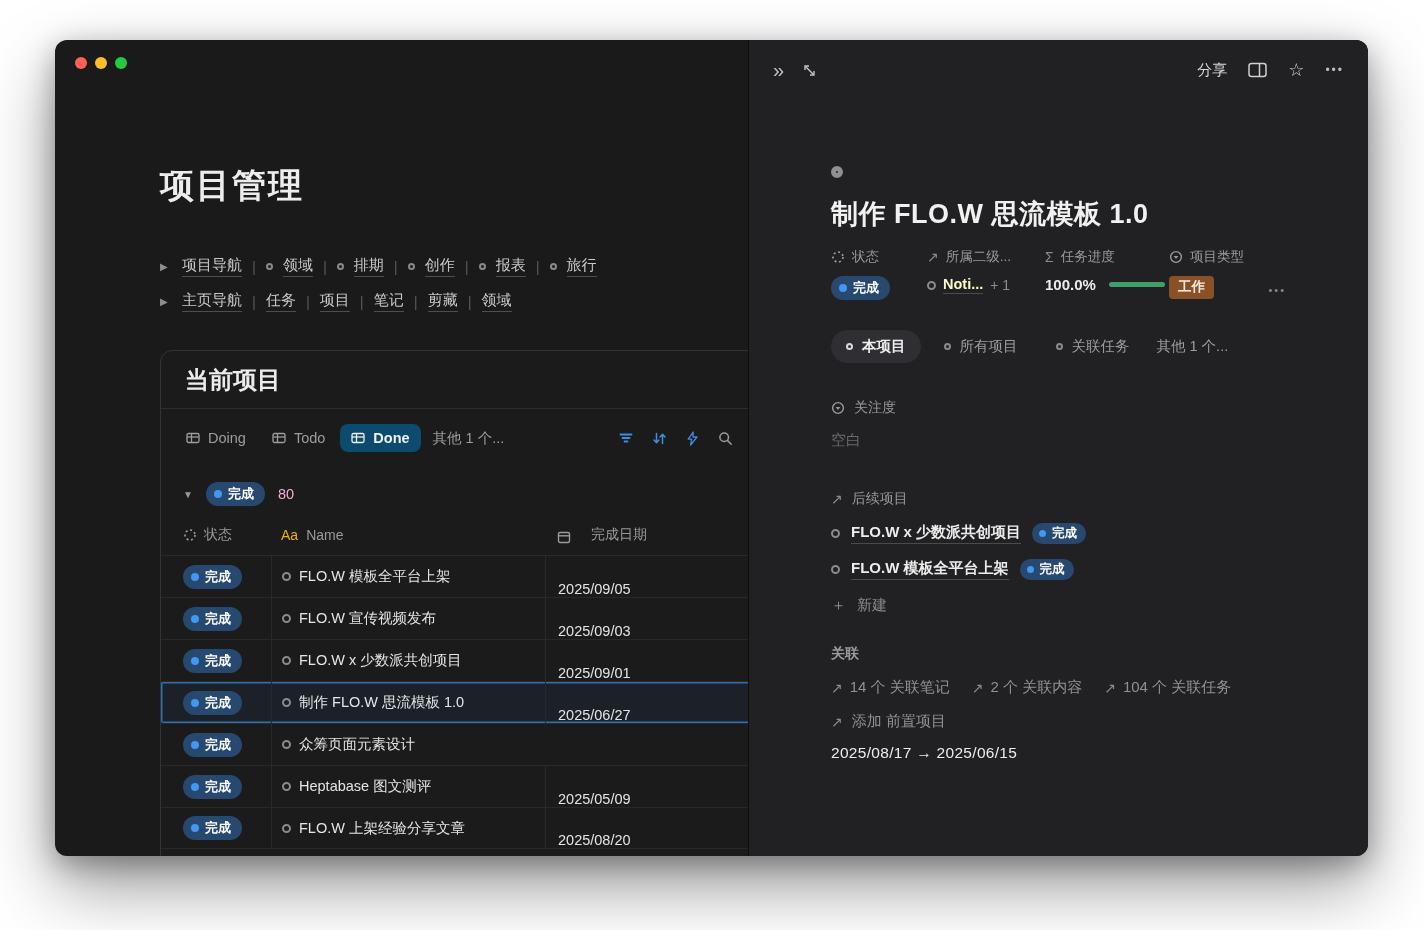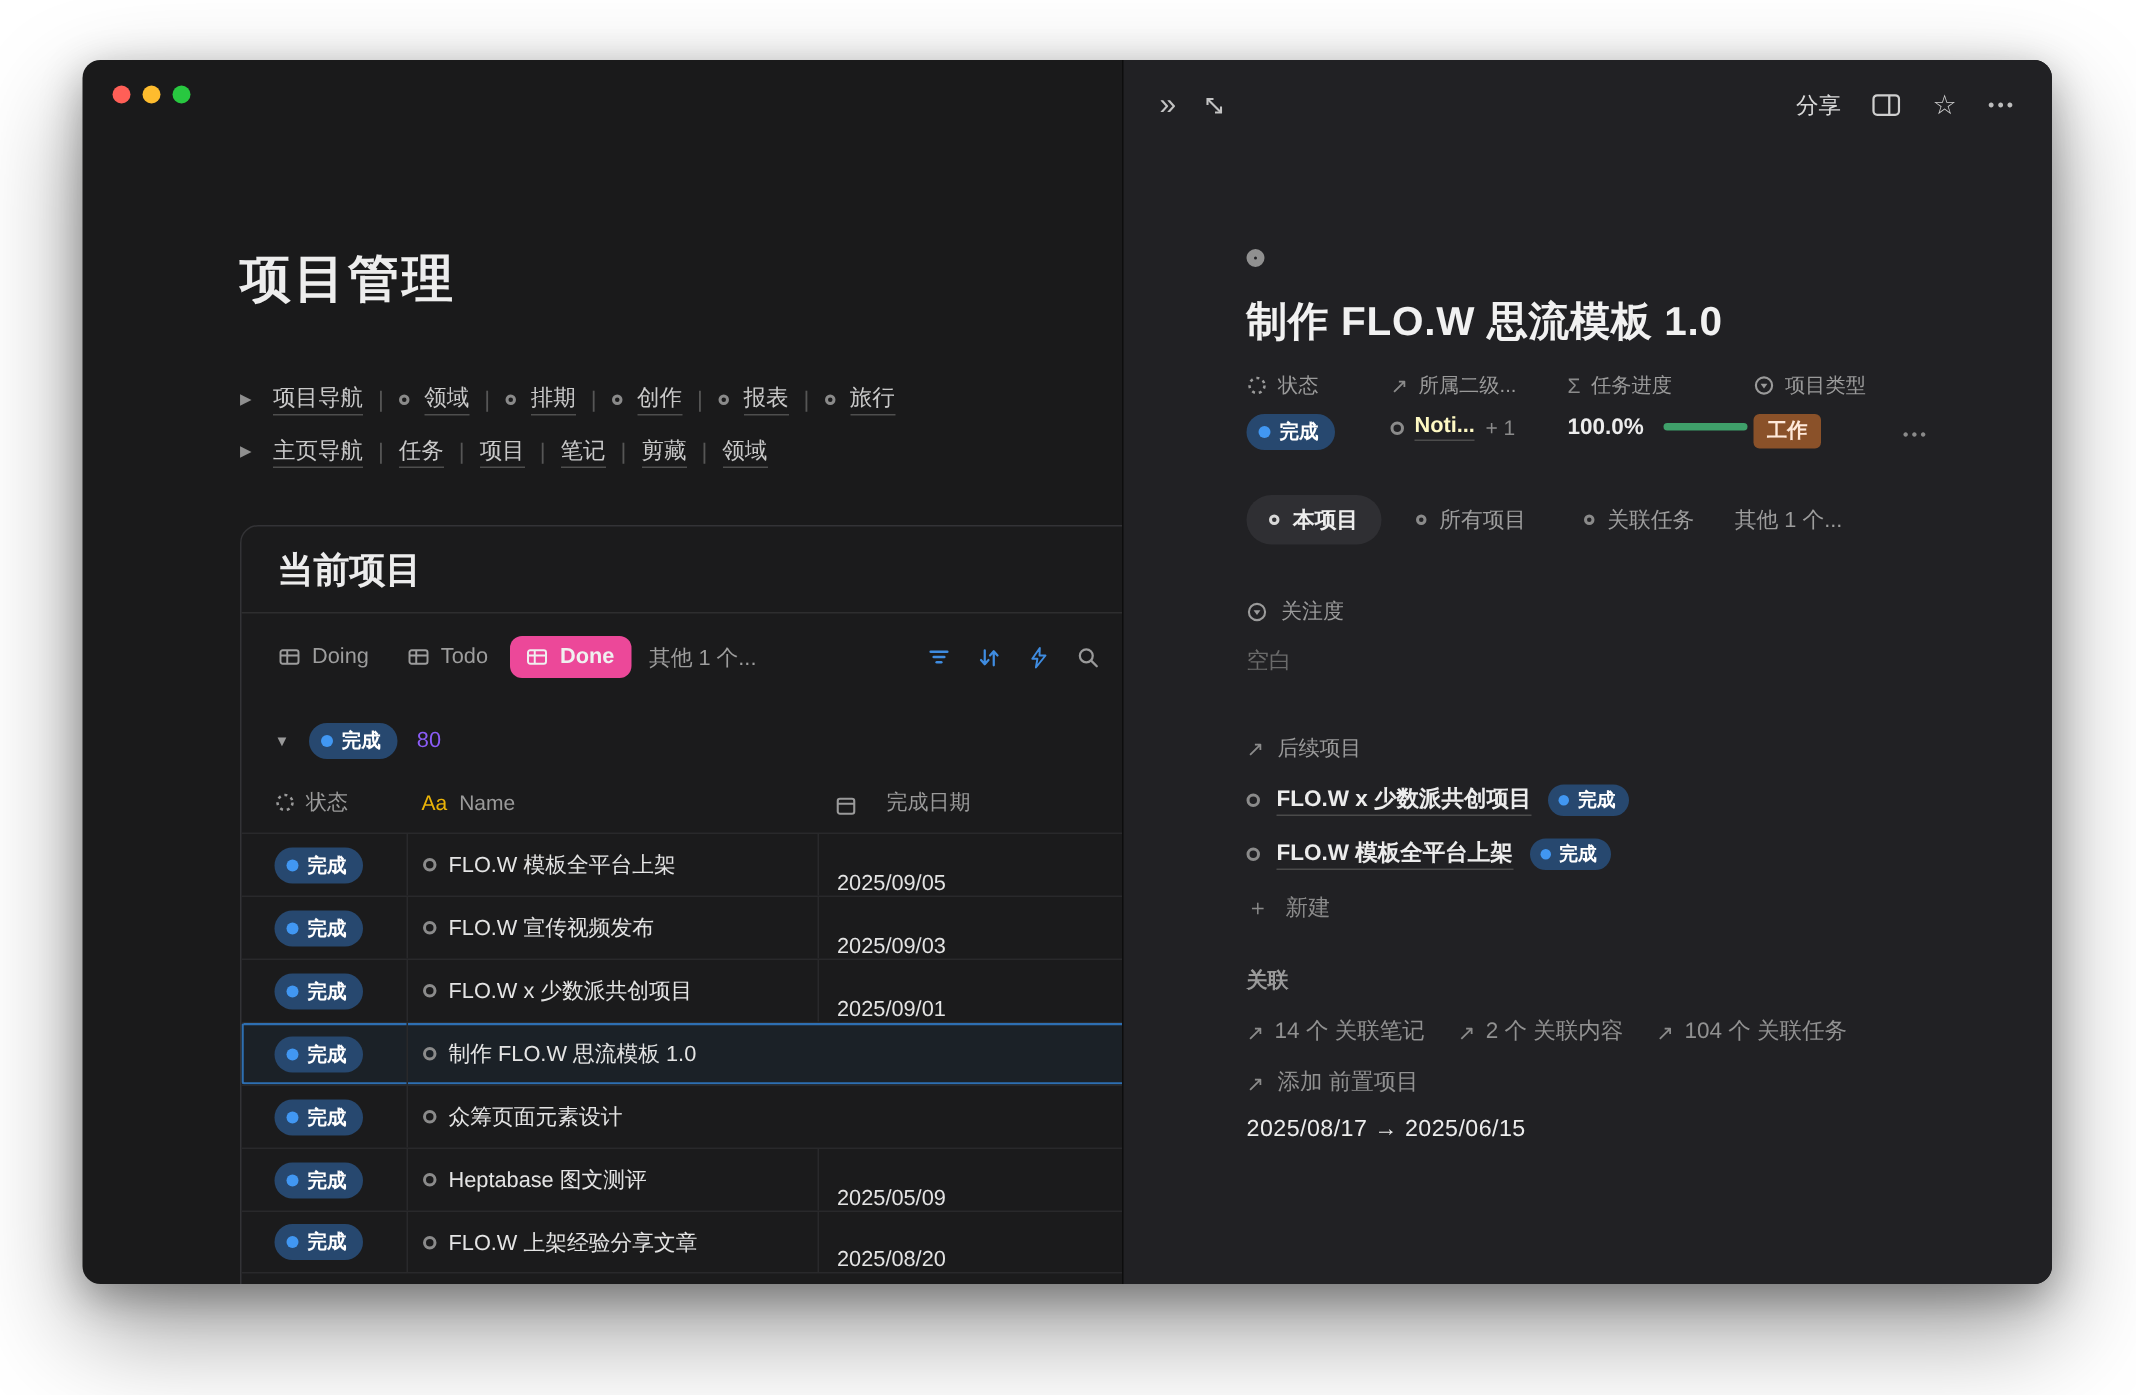--- a/index.html
+++ b/index.html
@@ -26,31 +26,31 @@
   .sep { color:#565656; }
   .ring-sm { display:inline-block; width:7px; height:7px; border:2px solid #8a8a8a; border-radius:50%; flex:none; }
 
   
   .card { position:absolute; left:105px; top:310px; width:690px; height:520px;
     background:#1b1b1c; border:1px solid #333336; border-radius:12px; }
   .card-title-row { height:58px; display:flex; align-items:center; padding:0 24px;
     font-size:24px; font-weight:700; color:#ececec; border-bottom:1px solid #2e2e2f; }
   .views { height:58px; display:flex; align-items:center; padding:0 14px; gap:4px; position:relative; }
   .view { display:flex; align-items:center; gap:8px; padding:6px 11px; border-radius:8px; color:#9d9d9d; font-size:14.5px; cursor:pointer; }
-  .view.active { background:#ec4899; color:#f0f0f0; font-weight:700;text-align:center; }
+  .view.active { background:#0c4a6e; color:#f0f0f0; font-weight:700;text-align:center; }
   .views-more { color:#9d9d9d; font-size:14.5px; margin-left:8px; }
   .view-actions { position:absolute; left:458px; top:0; height:100%; display:flex; align-items:center; gap:19px; }
   .icon-blue { color:#3f8ce0; } .icon-gray { color:#9a9a9a; }
 
   .group-row { height:34px; margin-top:10px; padding:0 22px; display:flex; align-items:center; gap:13px; }
   .group-toggle { color:#9a9a9a; font-size:10px; }
   .pill-blue { display:inline-flex; align-items:center; gap:6px; background:#27486f; color:#fff;
     font-size:13px; font-weight:700; padding:3px 11px 3px 8px; border-radius:999px; white-space:nowrap; }
   .pill-dot { width:8px; height:8px; border-radius:50%; background:#4197f2; flex:none; }
-  .group-count { color:#8b5cf6; font-size:14.5px; }
+  .group-count { color:#f9a8d4; font-size:14.5px; }
 
   .thead { height:40px; margin-top:4px; display:flex; align-items:center; color:#9a9a9a; font-size:14px; }
   .col-status { width:110px; padding-left:22px; display:flex; align-items:center; gap:7px; }
   .col-name  { width:274px; padding-left:10px; display:flex; align-items:center; gap:8px; }
   .col-date  { width:290px; padding-left:12px; display:flex; align-items:flex-end; gap:20px; }
   .aa { font-size:14px; color:#eab308; }
 
   .trow { height:42px; display:flex; align-items:stretch; border-top:1px solid #29292b; font-size:14.5px; color:#e4e4e4; }
   .trow:last-child { border-bottom:1px solid #29292b; }
   .trow .col-status { align-items:center; display:flex; }
@@ -291,20 +291,23 @@
         <div class="trow selected">
           <div class="col-status">
               <span class="pill-blue">
                 <span class="pill-dot"></span>
                 <span>完成</span>
               </span>
             </div>
           <div class="col-name">
               <span class="ring-page"></span>
               <span class="cell-name-text">制作 FLO.W 思流模板 1.0</span>
+            </div>
+          <div class="col-date">
+              <span>2025/06/27</span>
             </div>
         </div>
         <div class="trow">
           <div class="col-status">
               <span class="pill-blue">
                 <span class="pill-dot"></span>
                 <span>完成</span>
               </span>
             </div>
           <div class="col-name">

